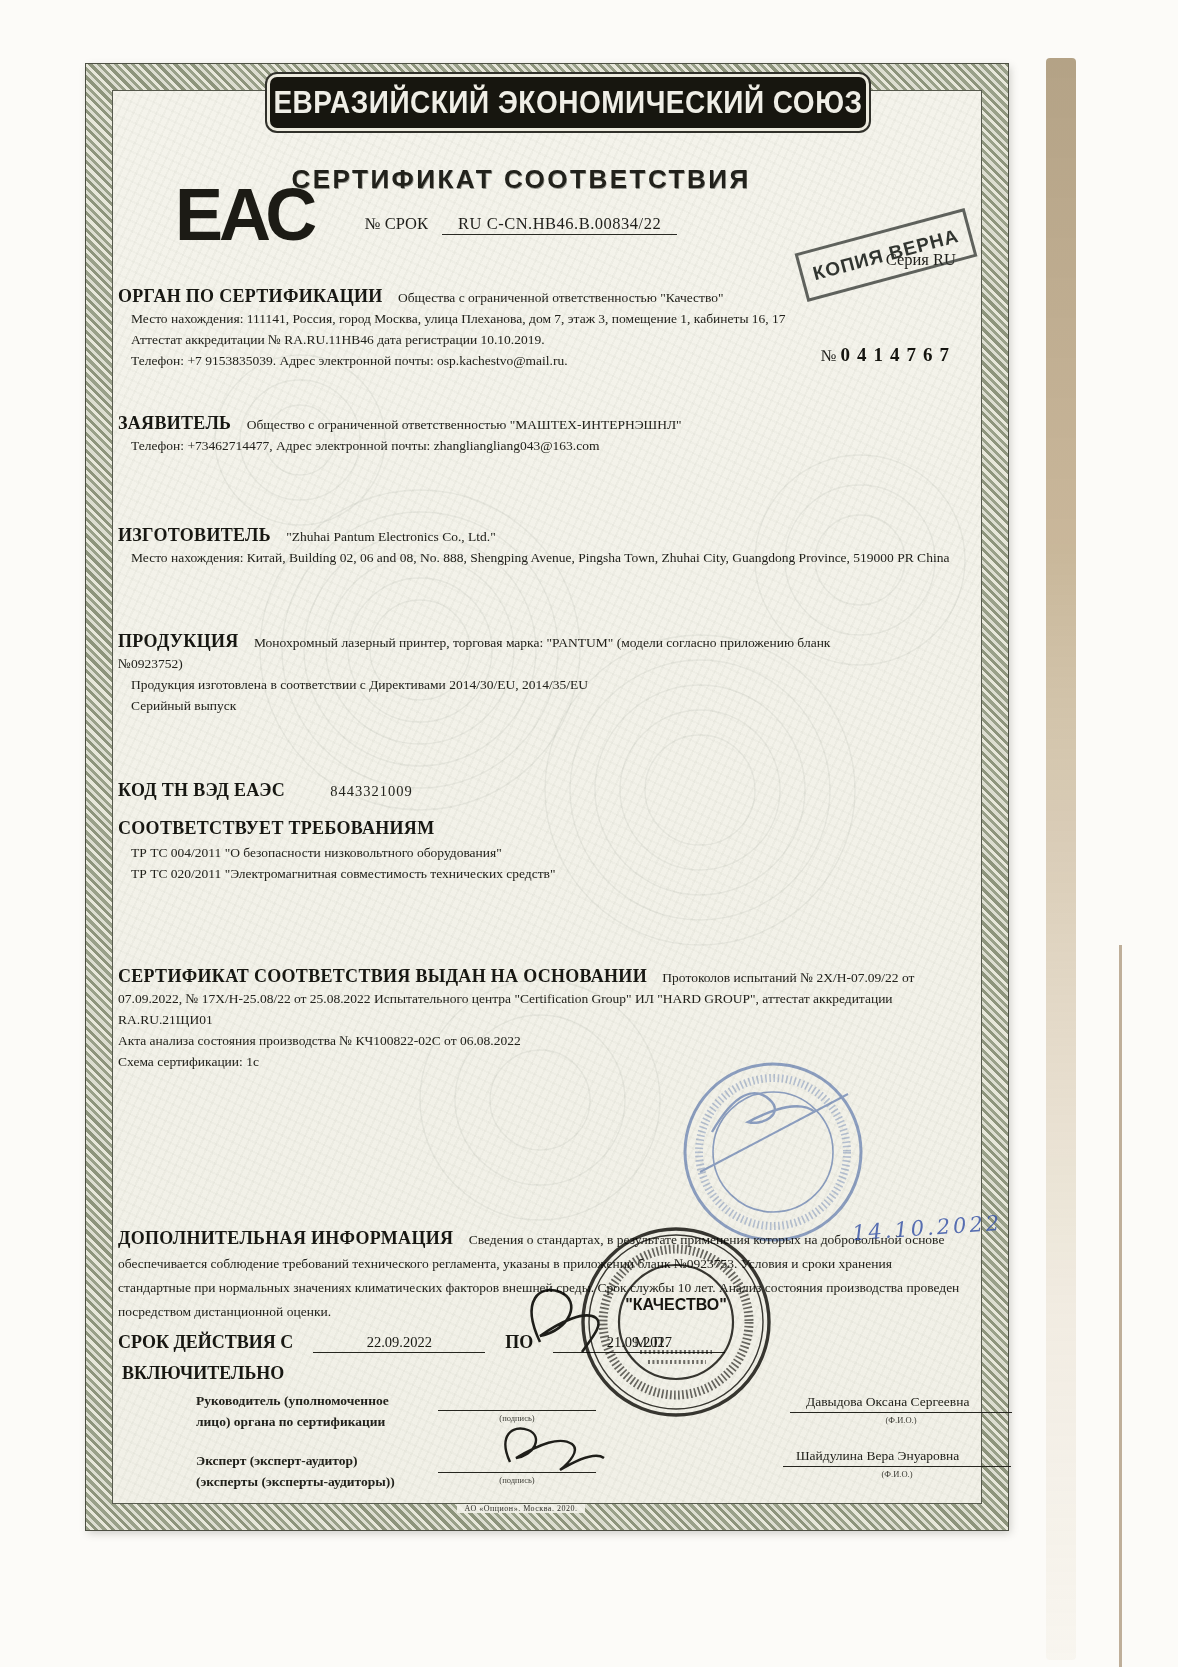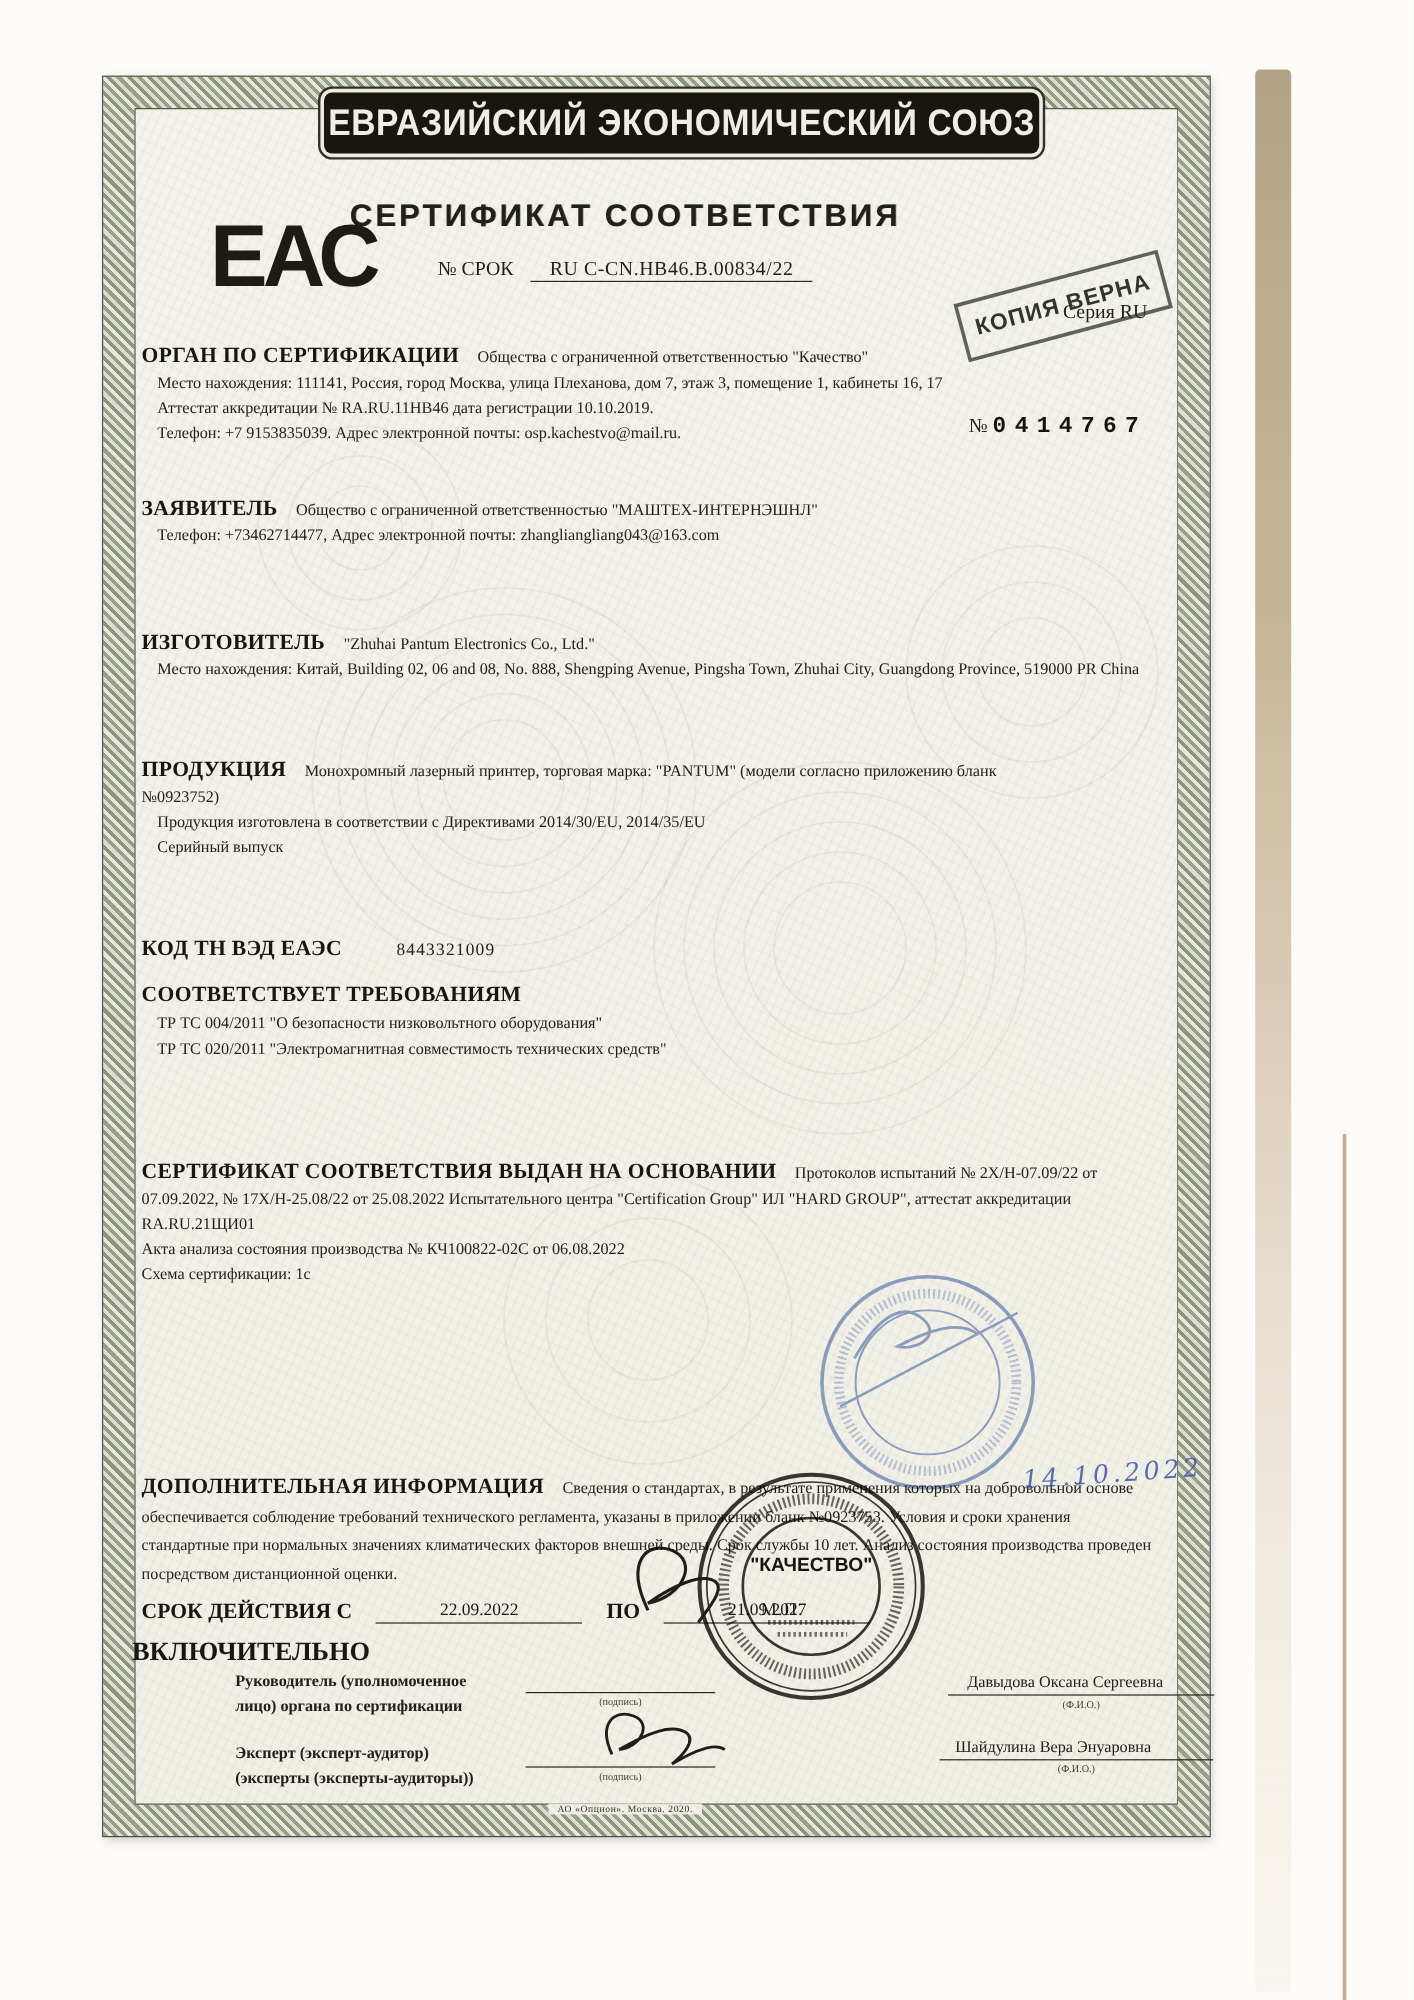--- a/index.html
+++ b/index.html
@@ -27,35 +27,35 @@
   .eac{position:absolute;left:175px;top:178px;z-index:2;font-family:"Liberation Sans",sans-serif;
        font-weight:800;font-size:72px;line-height:72px;letter-spacing:-4px;color:#1c1b15;transform:scaleY(1.02);}
   .title{position:absolute;left:86px;top:164px;width:870px;z-index:2;text-align:center;
          font-family:"Liberation Sans",sans-serif;font-weight:800;font-size:26px;letter-spacing:2.5px;
          color:#21211b;text-shadow:.6px .6px 0 rgba(33,33,27,.45);}
   .numrow{position:absolute;left:86px;top:214px;width:870px;z-index:2;text-align:center;font-size:16.5px;}
   .numrow .lbl{margin-right:10px;}
   .numrow .val{border-bottom:1.4px solid #2a2a24;padding:0 16px 1px;letter-spacing:.5px;}
   .serrow{position:absolute;left:86px;top:250px;width:870px;z-index:2;display:flex;justify-content:center;
           gap:74px;font-size:16.5px;align-items:flex-end;flex-direction:column;}
-  .digits{font-family:Liberation Mono, monospace;font-weight:bold;font-size:19px;letter-spacing:7px;color:#14140f;}
+  .digits{font-family:Liberation Serif, serif;font-weight:bold;font-size:19px;letter-spacing:7px;color:#14140f;}
   
   .sec{position:absolute;left:118px;width:862px;z-index:2;font-size:13.5px;line-height:21px;color:#21211b;}
   .sec b.h{font-size:18px;letter-spacing:.3px;margin-right:12px;color:#171712;}
   .sec b.h.block{display:block;margin-bottom:3px;}
   .sec .ln{padding-left:13px;}
   .sec .ln.noind{padding-left:0;}
   .code{margin-left:30px;font-size:14.5px;letter-spacing:1px;}
   .dop{line-height:24px;}
   
   .validity{position:absolute;left:118px;top:1332px;z-index:2;display:flex;gap:20px;align-items:flex-end;
             font-size:18px;font-weight:bold;color:#171712;}
   .validity .fill{font-weight:normal;font-size:14.5px;width:172px;text-align:center;
             border-bottom:1.4px solid #26261f;padding-bottom:1px;}
-  .inclusive{position:absolute;left:110px;top:1363px;z-index:2;font-size:22px;font-weight:bold;color:#171712;}
+  .inclusive{position:absolute;left:122px;top:1363px;z-index:2;font-size:18px;font-weight:bold;color:#171712;}
   
   .role{position:absolute;z-index:2;font-size:13.5px;font-weight:bold;line-height:21px;color:#21211b;}
   .uline{position:absolute;z-index:2;height:0;border-bottom:1.3px solid #26261f;}
   .cap{position:absolute;z-index:2;font-size:8.5px;color:#3a3a33;text-align:center;}
   .pname{position:absolute;z-index:2;font-size:13.5px;color:#21211b;white-space:nowrap;}
   .mp{position:absolute;left:634px;top:1334px;z-index:2;font-size:15px;font-weight:normal;letter-spacing:1px;}
   
   .stamps{position:absolute;left:0;top:0;z-index:3;mix-blend-mode:multiply;pointer-events:none;}
   .stampname{position:absolute;left:608px;top:1296px;width:136px;z-index:3;text-align:center;
              font-family:"Liberation Sans",sans-serif;font-weight:bold;font-size:16px;color:#181712;

